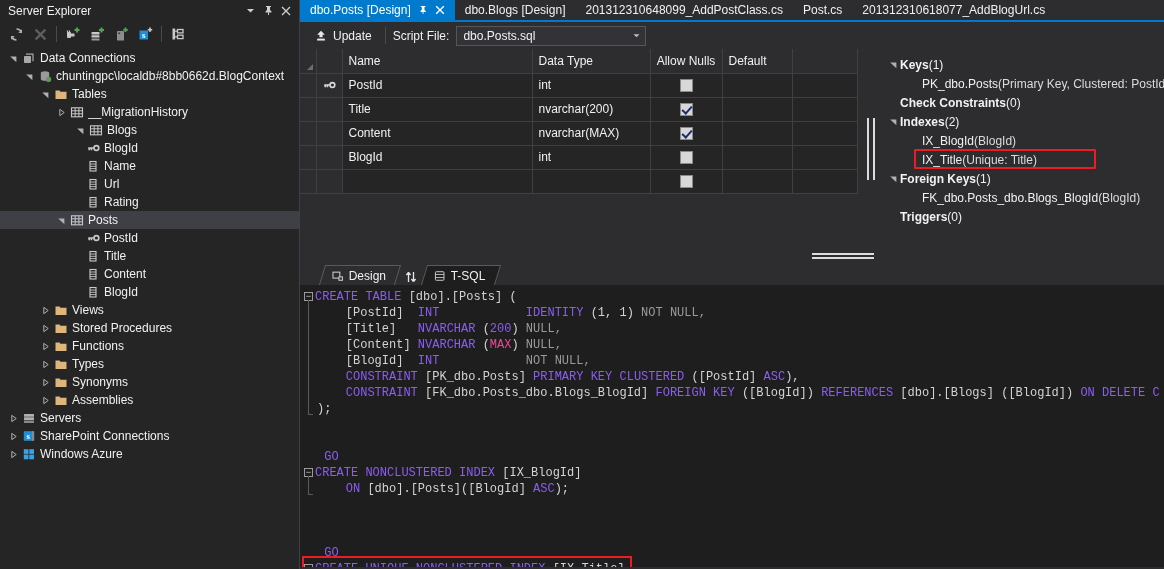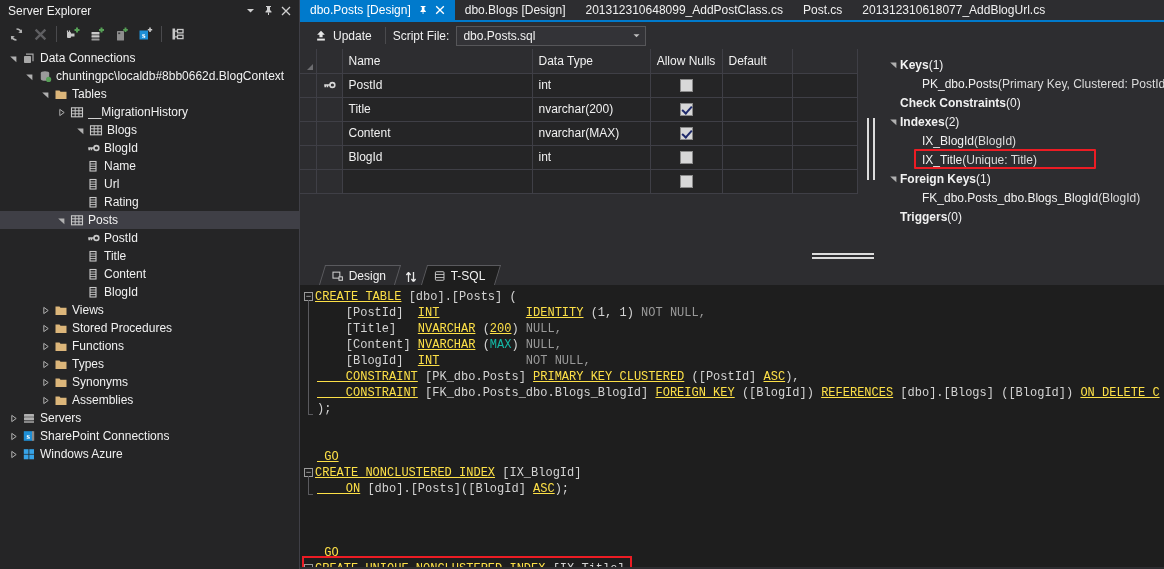--- a/index.html
+++ b/index.html
@@ -183,24 +183,24 @@
   .swapbtn { width: 22px; display: flex; align-items: center; justify-content: center;
     color: #f1f1f1; cursor: pointer; margin: 0 2px 1px 2px; }
 
   .code {
     flex: 1; overflow: hidden; position: relative;
     font-family: "Liberation Mono", "DejaVu Sans Mono", monospace;
     font-size: 12px; line-height: 16px; background: #1e1e1e;
     padding: 4px 0 0 0; white-space: pre;
   }
   .cl { height: 16px; padding-left: 4px; white-space: pre; }
-  .kw { color: #fde047; text-decoration: underline; }
+  .kw { color: #8b5cf6; }
   .id { color: #d4d4d4; }
   .pn { color: #d4d4d4; }
-  .mg { color: #14b8a6; }
+  .mg { color: #ec4899; }
   .pl { color: #9a9a9a; }
   .fold {
     display: inline-block; width: 9px; height: 9px; line-height: 7px;
     border: 1px solid #9a9a9a; color: #c8c8c8; text-align: center;
     font-size: 9px; vertical-align: middle; margin-right: 2px; cursor: pointer;
     font-family: "Liberation Sans", sans-serif;
   }
   .guide { position: absolute; width: 1px; background: #5a5a5e; }
   .sq-annot { position: absolute; border: 2px solid #ec1c24; pointer-events: none; z-index: 30; }
 </style>

